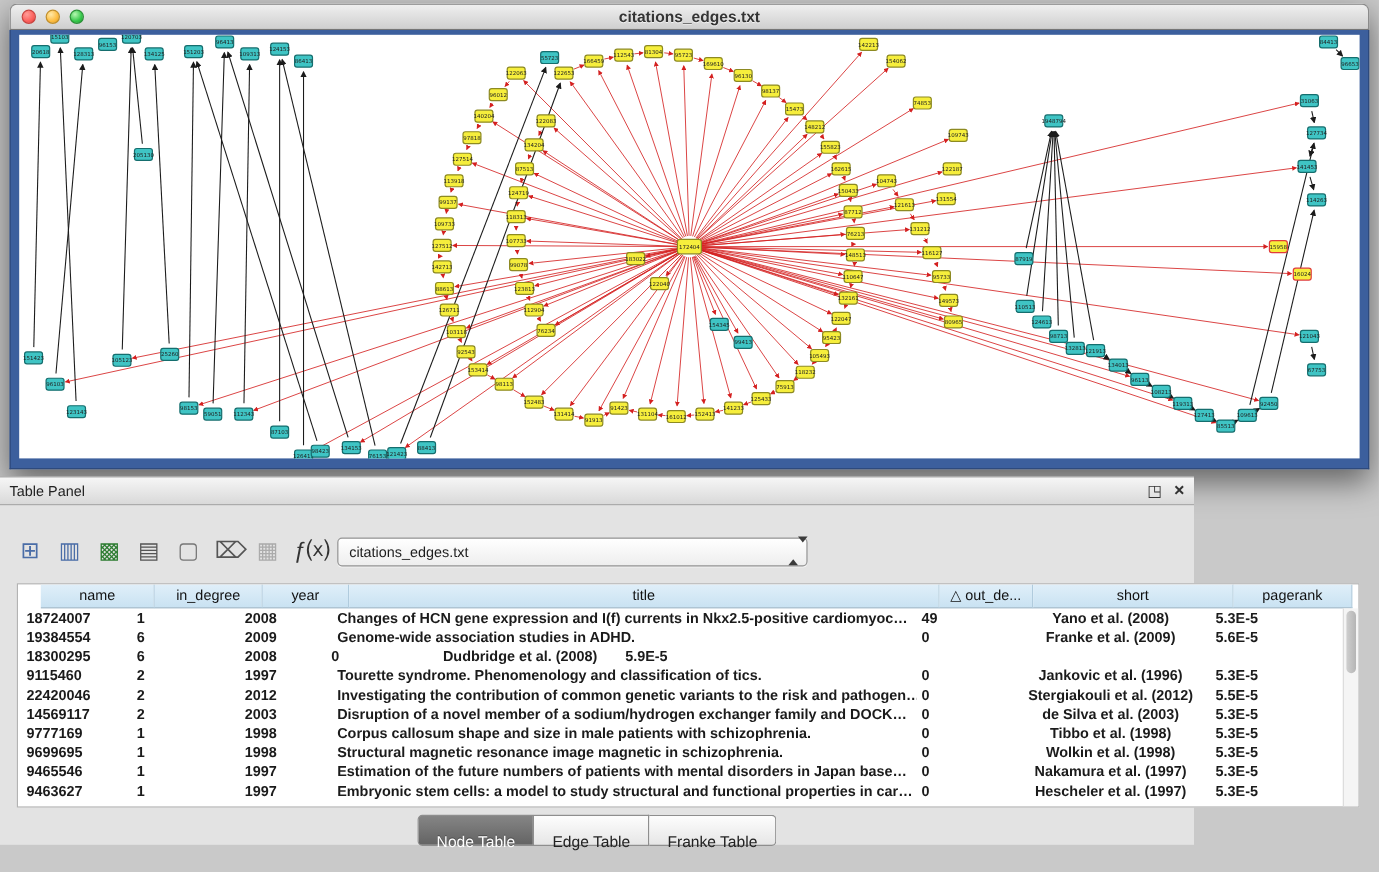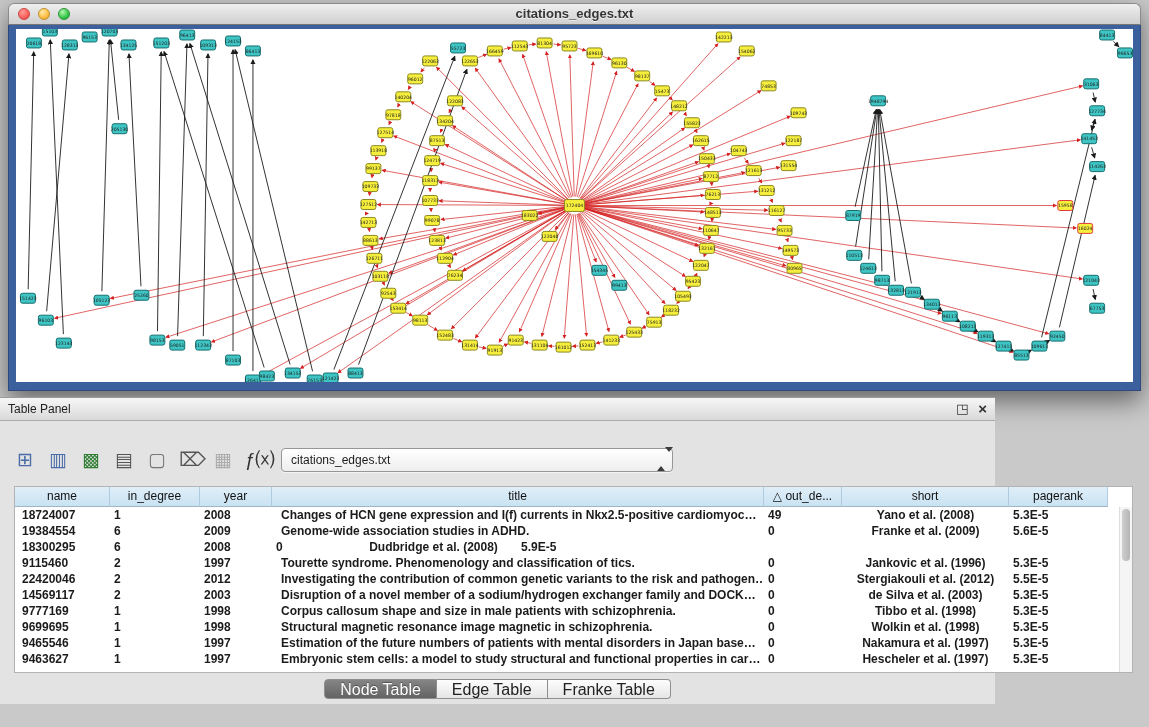--- a/index.html
+++ b/index.html
@@ -68,21 +68,21 @@
     box-shadow:inset 0 1px 0 #fff,0 1px 0 rgba(255,255,255,.6);
   }
   .combo-arrows{position:absolute;right:5px;top:3px;width:10px;}
   .combo-arrows .up{width:0;height:0;border-left:4px solid transparent;border-right:4px solid transparent;border-bottom:5px solid #3b3b3b;margin-bottom:3px;}
   .combo-arrows .down{width:0;height:0;border-left:4px solid transparent;border-right:4px solid transparent;border-top:5px solid #3b3b3b;}
 
   .table-wrap{
     position:absolute;left:14px;top:88px;width:1119px;height:187px;
     background:#fff;border:1px solid #b3b3b3;box-sizing:border-box;overflow:hidden;
   }
-  .thead{display:flex;height:20px;}
+  .thead{display:flex;height:20px;padding-left:19px;}
   .th{
     box-sizing:border-box;height:20px;line-height:19px;font-size:12px;color:#111;
     text-align:center;
     background:linear-gradient(#e0eff9,#c9e2f2);
     border-right:1px solid #b0cbdd;border-bottom:1px solid #9db7c9;
     overflow:hidden;white-space:nowrap;
   }
   .tbody{position:absolute;top:20px;left:0;right:13px;bottom:0;font-weight:bold;}
   .tr{display:flex;height:16px;}
   .td{
@@ -100,21 +100,21 @@
   .td.c-title{padding-left:9px;}
   .td.c-short{text-align:center;}
   .vscroll{
     position:absolute;top:20px;right:0;bottom:0;width:13px;
     background:#f5f5f5;border-left:1px solid #ddd;box-sizing:border-box;
   }
   .vthumb{position:absolute;top:2px;left:2px;width:8px;height:52px;border-radius:5px;background:linear-gradient(90deg,#cfcfcf,#b5b5b5);}
 
   .tabs-row{position:absolute;left:0;right:0;top:281px;display:flex;justify-content:center;}
   .tab{
-    height:20px;line-height:19px;font-size:16px;padding:0 15px;
+    height:20px;line-height:19px;font-size:13px;padding:12px 15px;
     background:linear-gradient(#fdfdfd,#e6e6e6);color:#222;
     border:1px solid #8e8e8e;border-left:none;cursor:default;
     box-sizing:border-box;
   }
   .tab:first-child{border-left:1px solid #8e8e8e;border-radius:4px 0 0 4px;}
   .tab:last-child{border-radius:0 4px 4px 0;}
   .tab.active{background:linear-gradient(#858585,#636363);color:#fff;text-shadow:0 -1px 0 rgba(0,0,0,.35);}
 
   
   .statusbar{

